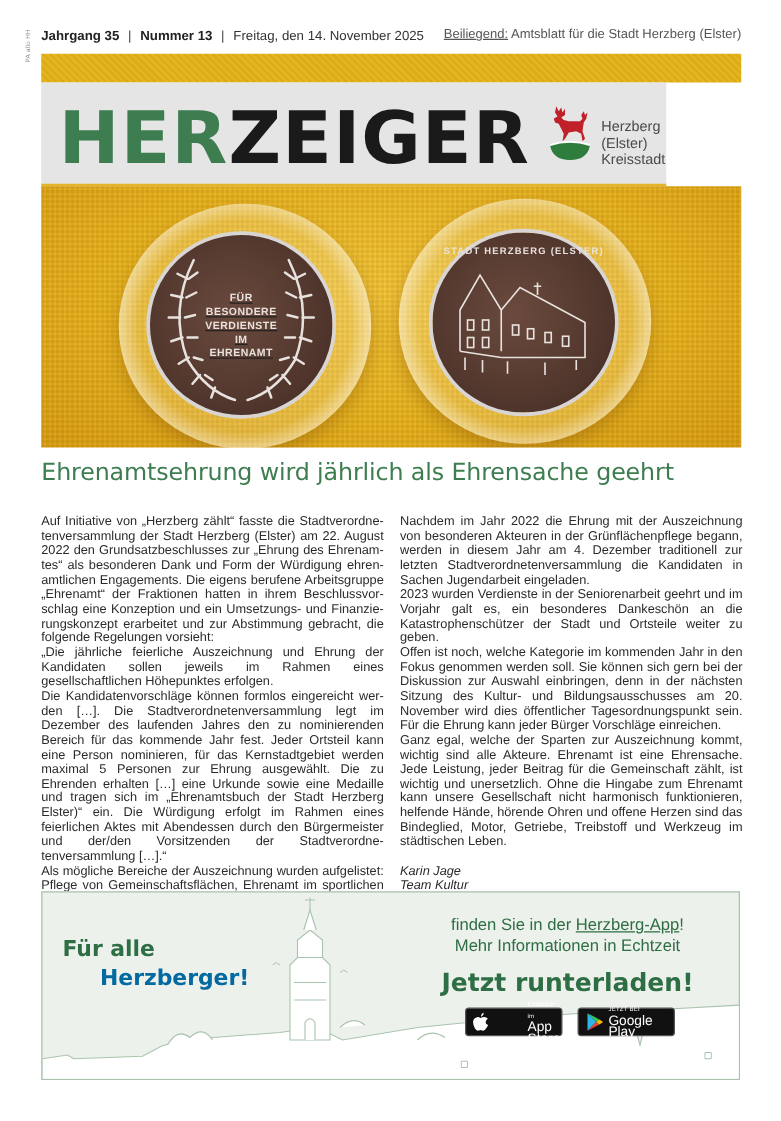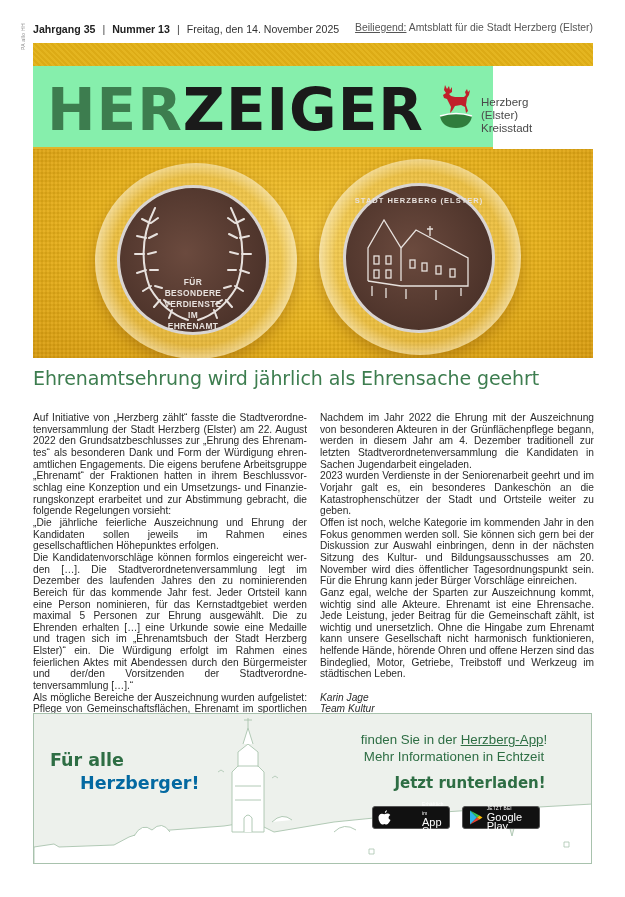--- a/index.html
+++ b/index.html
@@ -10,54 +10,54 @@
 
   .topline { position:absolute; left:33px; top:20px; width:560px; height:18px; font-size:10.6px; color:#333; display:flex; align-items:center; white-space:nowrap;text-align:center; }
   .topline b { font-weight:bold; color:#222; }
   .topline .sep { margin:0 7px; color:#444; }
   .topline .enc { position:absolute; right:0; top:2px; color:#555; font-size:10.4px;padding-left:35px; }
   .topline .enc u { text-decoration:underline; }
 
   .masthead { position:absolute; left:33px; top:43px; width:560px; height:315px; }
   .mast-gold { position:absolute; left:0; top:0; width:560px; height:23px;
     background:repeating-linear-gradient(45deg,#dcab16 0 2px,#e4b520 2px 4px); }
-  .mast-cream { position:absolute; left:0; top:23px; width:460px; height:83px; background:#86efac; border-bottom:2px solid #e2b52a; }
+  .mast-cream { position:absolute; left:0; top:23px; width:500px; height:83px; background:#e5e5e5; border-bottom:2px solid #e2b52a; }
   .logo { position:absolute; left:14px; top:10px; font-family:"DejaVu Sans", sans-serif; font-weight:bold; font-size:58px; letter-spacing:1px; line-height:68px; }
   .logo .her { color:#3d7d4f; }
   .logo .zeiger { color:#1a1a1a; }
   .crest { position:absolute; left:406px; top:17px; width:34px; height:46px; }
   .cityname { position:absolute; left:448px; top:30px; font-size:11.5px; color:#4a4a4a; line-height:13px; }
 
   .photo { position:absolute; left:0; top:106px; width:560px; height:209px; overflow:hidden;
     background:
       radial-gradient(ellipse at 50% 40%, #f3c334 0%, #e9b31b 55%, #d99c10 100%); }
   .photo::before { content:""; position:absolute; inset:0;
     background:repeating-linear-gradient(90deg, rgba(0,0,0,0.04) 0 2px, rgba(255,255,255,0.03) 2px 4px),
                repeating-linear-gradient(0deg, rgba(0,0,0,0.04) 0 2px, rgba(255,255,255,0.03) 2px 4px); }
   .capsule { position:absolute; border-radius:50%; background:radial-gradient(circle, rgba(255,255,255,0.15) 60%, rgba(255,255,255,0.55) 72%, rgba(240,240,240,0.35) 85%, rgba(255,255,255,0.15) 100%); box-shadow:0 6px 14px rgba(120,70,0,0.35); }
-  .coin { position:absolute; border-radius:50%; background:radial-gradient(circle at 45% 45%, #6b4a3e 0%, #4e342b 70%, #3e2822 100%); border:3px solid #d9d5d2; display:flex; align-items:center; justify-content:center; }
+  .coin { position:absolute; border-radius:50%; background:radial-gradient(circle at 45% 45%, #6b4a3e 0%, #4e342b 70%, #3e2822 100%); border:3px solid #d9d5d2; display:flex; align-items:center; justify-content:center;text-decoration:underline; }
   .coin-text { color:#e8e2de; font-size:8.4px; font-weight:bold; text-align:center; line-height:11px; letter-spacing:0.4px; }
   .coin svg { position:absolute; left:0; top:0; }
   .coin-ring-text { position:absolute; left:50%; top:10px; transform:translateX(-50%); color:#e8e2de; font-size:7.5px; font-weight:bold; letter-spacing:1px; white-space:nowrap; }
 
   .headline { position:absolute; left:33px; top:367px; font-family:"DejaVu Sans", sans-serif; font-weight:normal; font-size:19px; color:#3d7d4f; white-space:nowrap; letter-spacing:-0.1px; }
 
   .col { position:absolute; top:412px; width:274px; font-size:10.2px; line-height:11.65px; color:#2a2a2a; text-align:justify; hyphens:manual; }
   .col p { margin:0; }
   .col-left { left:33px; }
   .col-right { left:320px; }
   .col .sig { font-style:italic; margin-top:11.6px; }
 
   .banner { position:absolute; left:33px; top:713px; width:559px; height:151px; background:#edf1ec; border:1.5px solid #a8c2ad; overflow:hidden; }
   .banner-l1 { position:absolute; left:16px; top:36px; font-family:"DejaVu Sans", sans-serif; font-weight:bold; font-size:17.5px; color:#2e6e44; }
   .banner-l2 { position:absolute; left:46px; top:59px; font-family:"DejaVu Sans", sans-serif; font-weight:bold; font-size:17.5px; color:#0369a1; }
   .banner svg.skyline { position:absolute; left:0; top:0; }
   .banner-info { position:absolute; left:305px; top:17px; width:230px; text-align:center; font-size:13.3px; color:#2e6e44; line-height:17px; }
   .banner-info u { text-decoration:underline; }
-  .banner-cta { position:absolute; left:321px; top:60px; width:230px; text-align:center; font-family:"DejaVu Sans", sans-serif; font-weight:bold; font-size:15px; color:#2e6e44; }
+  .banner-cta { position:absolute; left:305px; top:60px; width:230px; text-align:center; font-family:"DejaVu Sans", sans-serif; font-weight:bold; font-size:20px; color:#2e6e44; }
   .store { position:absolute; top:92px; height:23px; background:#111; border-radius:3px; border:1px solid #555; color:#fff; display:flex; align-items:center; }
   .store-apple { left:338px; width:78px;gap:28px; }
   .store-google { left:428px; width:78px; }
   .store .s-icon { width:18px; height:18px; margin-left:5px; display:flex; align-items:center; justify-content:center; }
   .store .s-txt { margin-left:3px; line-height:9px; }
   .store .s-small { font-size:4.8px; display:block; letter-spacing:0.2px; }
   .store .s-big { font-size:11px; display:block; }
 </style>
 </head>
 <body>
@@ -83,21 +83,21 @@
       <path d="M1 33 Q17 28 33 33" stroke="#ffffff" stroke-width="1.5" fill="none"></path>
     </svg>
     <div class="cityname">
       <div>Herzberg (Elster)</div>
       <div>Kreisstadt</div>
     </div>
   </div>
 
   <div class="photo">
     <div class="capsule" style="left:62px;top:14px;width:202px;height:196px;"></div>
-    <div class="coin" style="left:84px;top:36px;width:152px;height:150px;align-items:flex-end;">
+    <div class="coin" style="left:84px;top:36px;width:152px;height:150px;">
       <svg width="146" height="144" viewBox="0 0 146 144">
         <g stroke="#e8e2de" stroke-width="2" fill="none" stroke-linecap="round">
           <path d="M35 20 Q15 60 30 100 Q45 125 68 132"></path>
           <path d="M111 20 Q131 60 116 100 Q101 125 78 132"></path>
           <path d="M30 35 l-8 -4 M26 50 l-9 -2 M24 66 l-9 0 M26 82 l-9 3 M31 98 l-8 5 M40 112 l-6 7 M52 122 l-3 8"></path>
           <path d="M31 35 l7 -5 M29 50 l8 -4 M28 66 l8 -2 M30 82 l8 0 M35 98 l7 2 M44 112 l6 4"></path>
           <path d="M116 35 l8 -4 M120 50 l9 -2 M122 66 l9 0 M120 82 l9 3 M115 98 l8 5 M106 112 l6 7 M94 122 l3 8"></path>
           <path d="M115 35 l-7 -5 M117 50 l-8 -4 M118 66 l-8 -2 M116 82 l-8 0 M111 98 l-7 2 M102 112 l-6 4"></path>
         </g>
       </svg>

